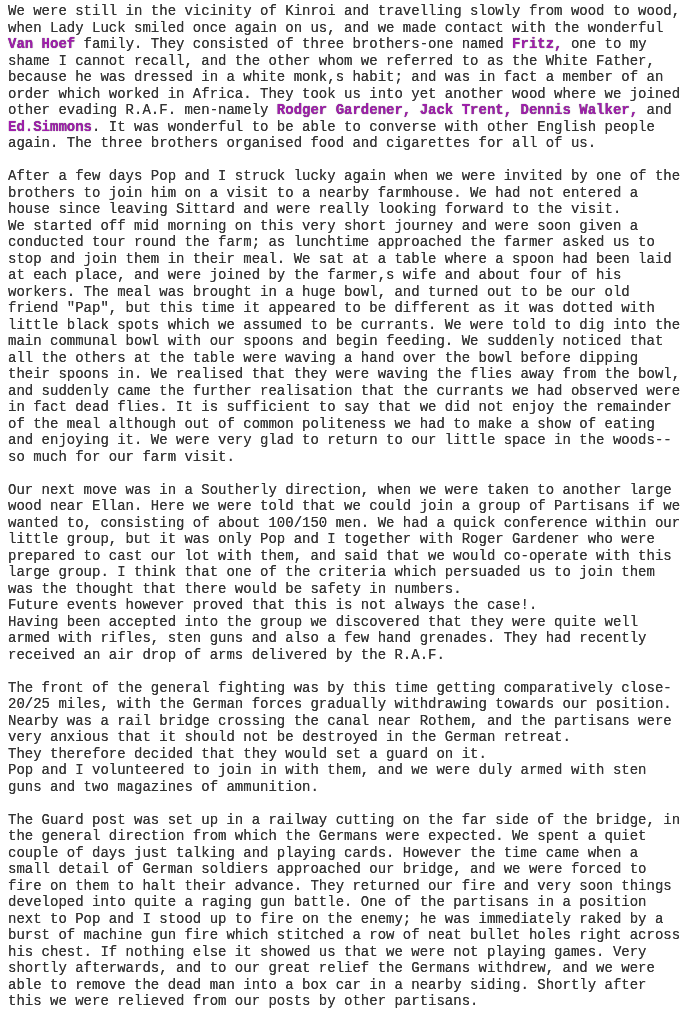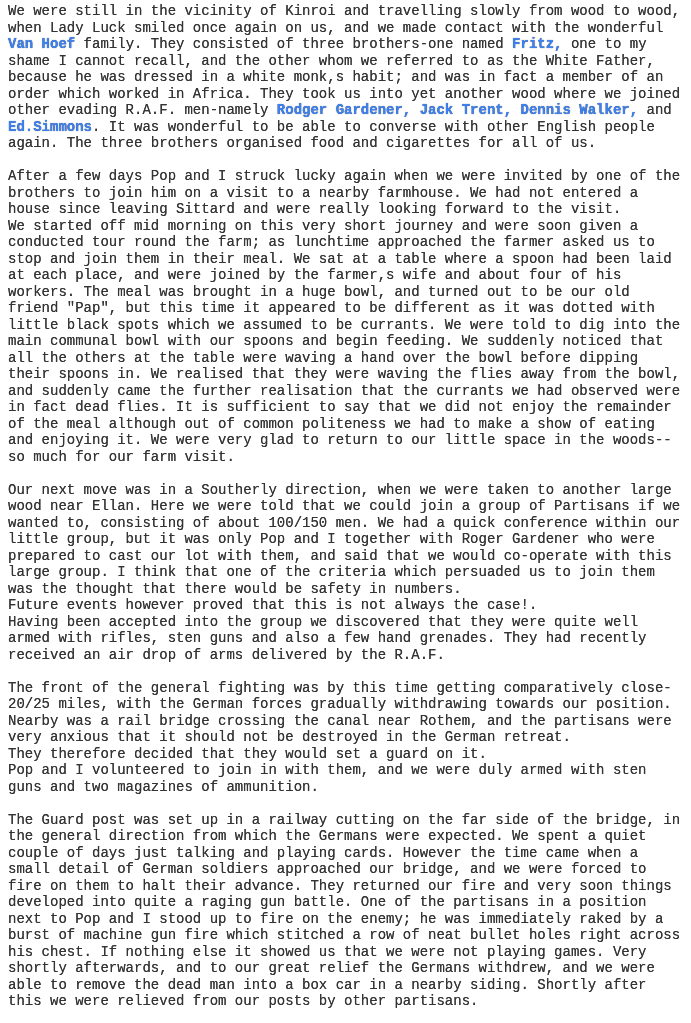--- a/index.html
+++ b/index.html
@@ -24,21 +24,21 @@
     white-space: pre;
     letter-spacing: 0px;
     text-shadow: 0 0 0.6px rgba(52,52,52,0.85);
   }
   .doc p {
     margin: 0 0 16.5px 0;
     padding: 0;
   }
   .doc b {
     font-weight: 700;
-    color: #3b82f6;
+    color: #a21caf;
     text-shadow: 0 0 0.8px rgba(20,20,20,0.9);
   }
 </style>
 </head>
 <body>
 
 <div class="page">
   <div class="doc" id="doc"><p><span>We were still in the vicinity of Kinroi and travelling slowly from wood to wood,</span><br><span>when Lady Luck smiled once again on us, and we made contact with the wonderful</span><br><b>Van Hoef</b><span> family. They consisted of three brothers-one named </span><b>Fritz,</b><span> one to my</span><br><span>shame I cannot recall, and the other whom we referred to as the White Father,</span><br><span>because he was dressed in a white monk,s habit; and was in fact a member of an</span><br><span>order which worked in Africa. They took us into yet another wood where we joined</span><br><span>other evading R.A.F. men-namely </span><b>Rodger Gardener, Jack Trent, Dennis Walker,</b><span> and</span><br><b>Ed.Simmons</b><span>. It was wonderful to be able to converse with other English people</span><br><span>again. The three brothers organised food and cigarettes for all of us.</span></p><p><span>After a few days Pop and I struck lucky again when we were invited by one of the</span><br><span>brothers to join him on a visit to a nearby farmhouse. We had not entered a</span><br><span>house since leaving Sittard and were really looking forward to the visit.</span><br><span>We started off mid morning on this very short journey and were soon given a</span><br><span>conducted tour round the farm; as lunchtime approached the farmer asked us to</span><br><span>stop and join them in their meal. We sat at a table where a spoon had been laid</span><br><span>at each place, and were joined by the farmer,s wife and about four of his</span><br><span>workers. The meal was brought in a huge bowl, and turned out to be our old</span><br><span>friend "Pap", but this time it appeared to be different as it was dotted with</span><br><span>little black spots which we assumed to be currants. We were told to dig into the</span><br><span>main communal bowl with our spoons and begin feeding. We suddenly noticed that</span><br><span>all the others at the table were waving a hand over the bowl before dipping</span><br><span>their spoons in. We realised that they were waving the flies away from the bowl,</span><br><span>and suddenly came the further realisation that the currants we had observed were</span><br><span>in fact dead flies. It is sufficient to say that we did not enjoy the remainder</span><br><span>of the meal although out of common politeness we had to make a show of eating</span><br><span>and enjoying it. We were very glad to return to our little space in the woods--</span><br><span>so much for our farm visit.</span></p><p><span>Our next move was in a Southerly direction, when we were taken to another large</span><br><span>wood near Ellan. Here we were told that we could join a group of Partisans if we</span><br><span>wanted to, consisting of about 100/150 men. We had a quick conference within our</span><br><span>little group, but it was only Pop and I together with Roger Gardener who were</span><br><span>prepared to cast our lot with them, and said that we would co-operate with this</span><br><span>large group. I think that one of the criteria which persuaded us to join them</span><br><span>was the thought that there would be safety in numbers.</span><br><span>Future events however proved that this is not always the case!.</span><br><span>Having been accepted into the group we discovered that they were quite well</span><br><span>armed with rifles, sten guns and also a few hand grenades. They had recently</span><br><span>received an air drop of arms delivered by the R.A.F.</span></p><p><span>The front of the general fighting was by this time getting comparatively close-</span><br><span>20/25 miles, with the German forces gradually withdrawing towards our position.</span><br><span>Nearby was a rail bridge crossing the canal near Rothem, and the partisans were</span><br><span>very anxious that it should not be destroyed in the German retreat.</span><br><span>They therefore decided that they would set a guard on it.</span><br><span>Pop and I volunteered to join in with them, and we were duly armed with sten</span><br><span>guns and two magazines of ammunition.</span></p><p><span>The Guard post was set up in a railway cutting on the far side of the bridge, in</span><br><span>the general direction from which the Germans were expected. We spent a quiet</span><br><span>couple of days just talking and playing cards. However the time came when a</span><br><span>small detail of German soldiers approached our bridge, and we were forced to</span><br><span>fire on them to halt their advance. They returned our fire and very soon things</span><br><span>developed into quite a raging gun battle. One of the partisans in a position</span><br><span>next to Pop and I stood up to fire on the enemy; he was immediately raked by a</span><br><span>burst of machine gun fire which stitched a row of neat bullet holes right across</span><br><span>his chest. If nothing else it showed us that we were not playing games. Very</span><br><span>shortly afterwards, and to our great relief the Germans withdrew, and we were</span><br><span>able to remove the dead man into a box car in a nearby siding. Shortly after</span><br><span>this we were relieved from our posts by other partisans.</span></p></div>
 </div>
 

